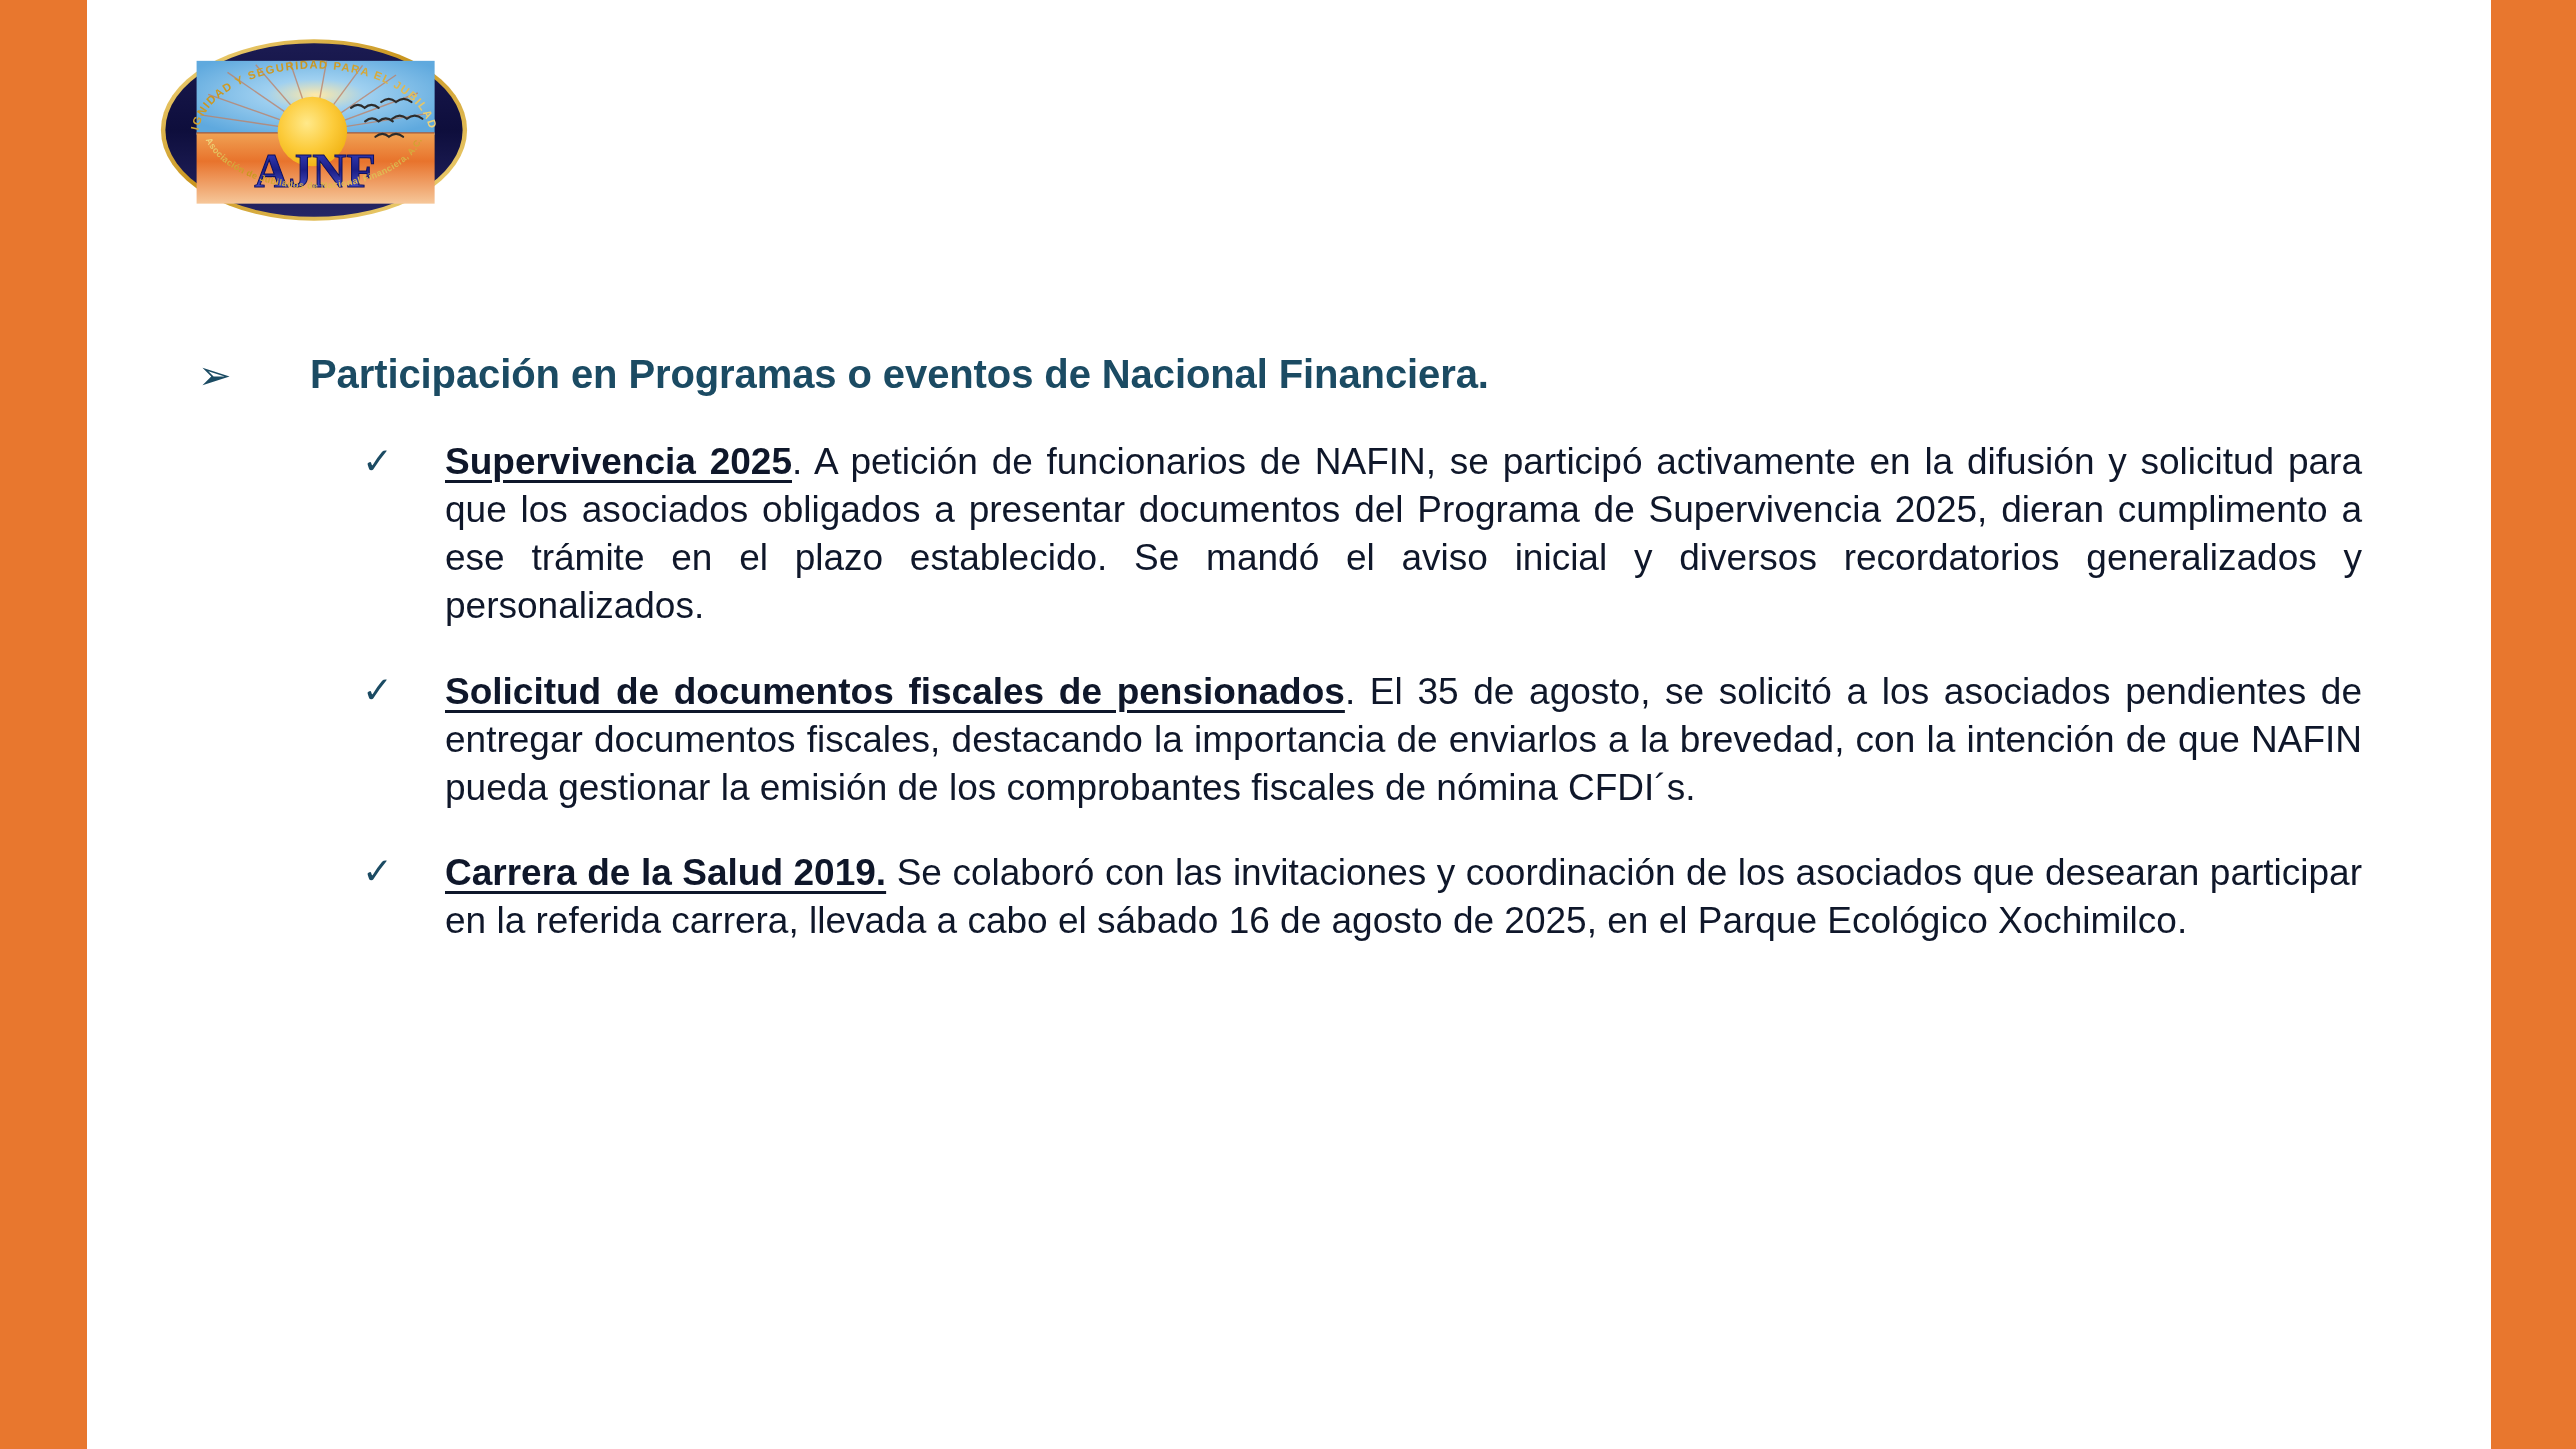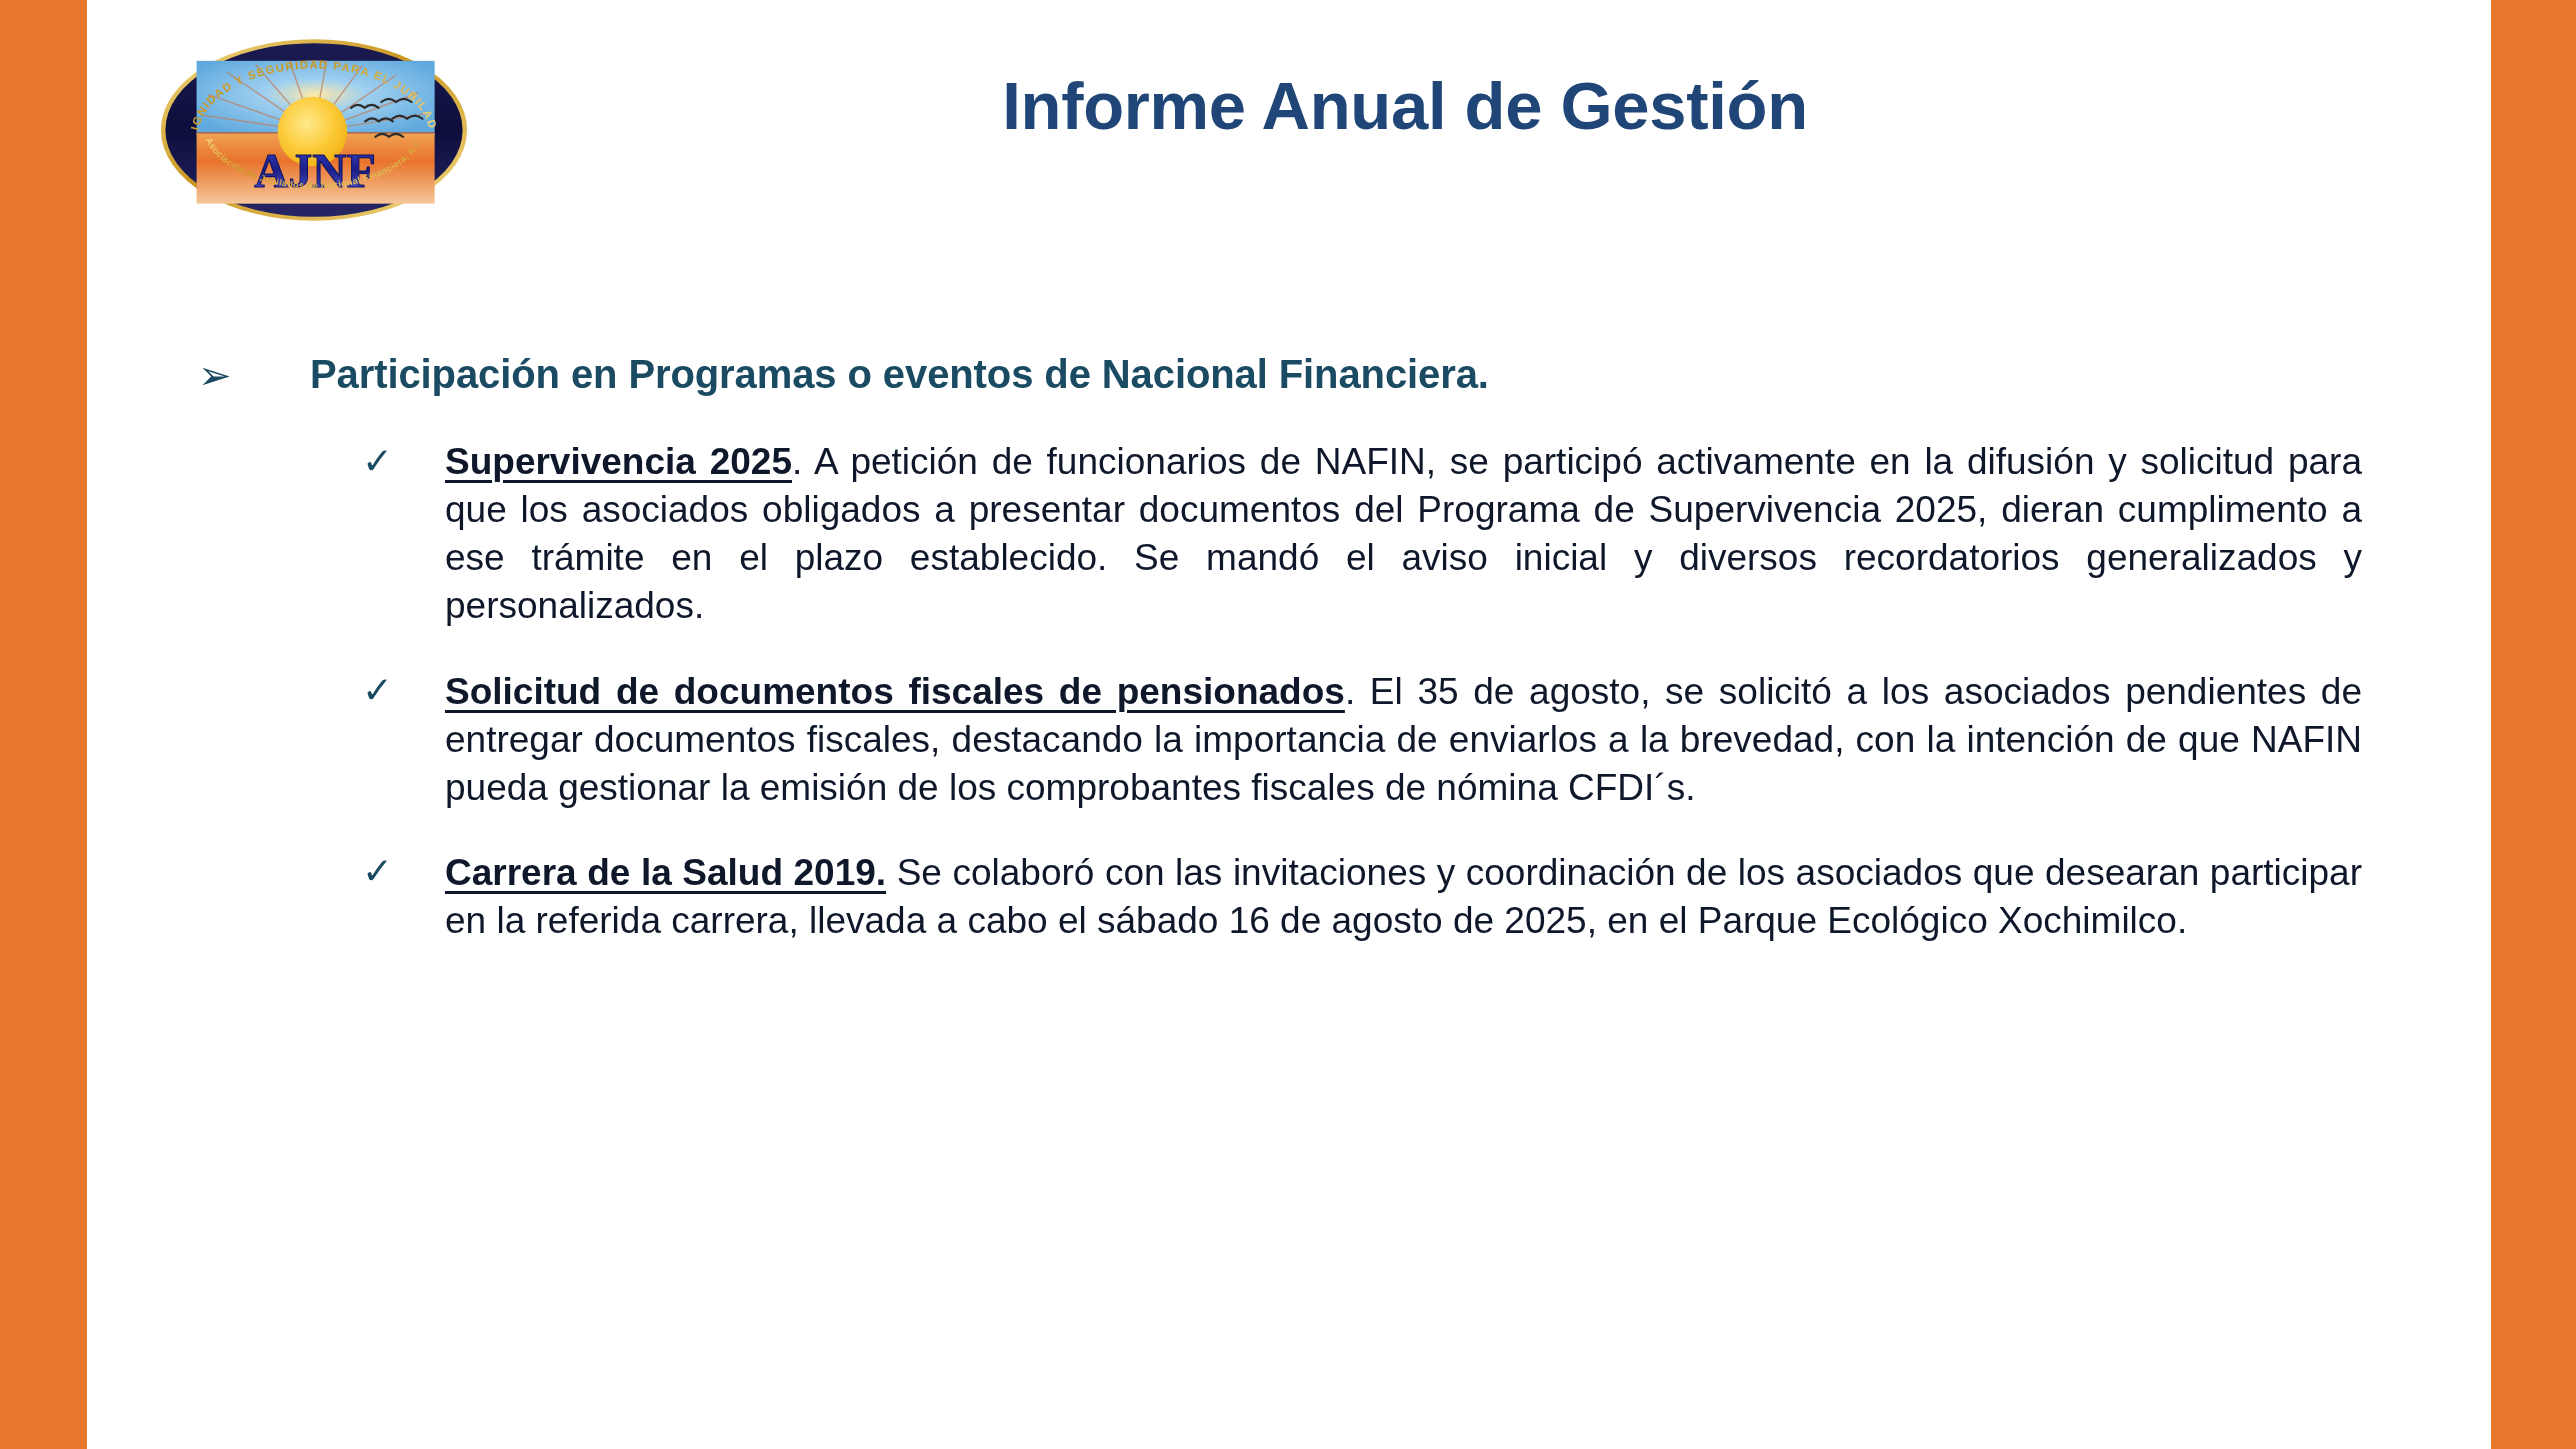--- a/index.html
+++ b/index.html
@@ -241,21 +241,20 @@
         <text font-family="'Liberation Sans','DejaVu Sans',sans-serif" font-size="17.5" font-weight="bold" fill="url(#gold)" letter-spacing="2.2">
           <textPath href="#arcTop" startOffset="50%" text-anchor="middle">DIGNIDAD Y SEGURIDAD PARA EL JUBILADO</textPath>
         </text>
         <text font-family="'Liberation Sans','DejaVu Sans',sans-serif" font-size="14" font-weight="bold" fill="url(#gold)" letter-spacing="0.6">
           <textPath href="#arcBot" startOffset="50%" text-anchor="middle">Asociación de Jubilados de Nacional Financiera, A.C.</textPath>
         </text>
       </svg>
     </div>
 
     <div class="title-block">
-      <div class="title-main">Informe Anual de Gestión</div>
     </div>
   </div>
 
   <div class="content">
 
     <div class="l1">
       <span class="l1-marker">➢</span>
       <span class="l1-text">Participación en Programas o eventos de Nacional Financiera.</span>
     </div>
 

